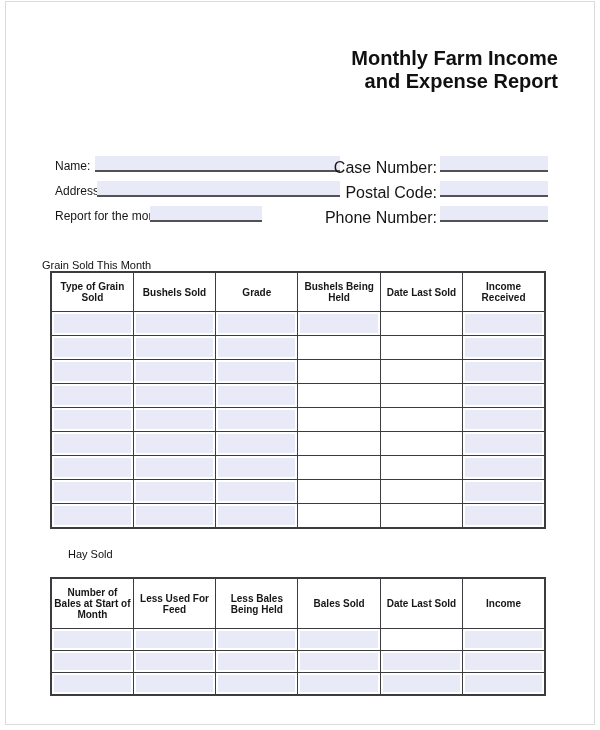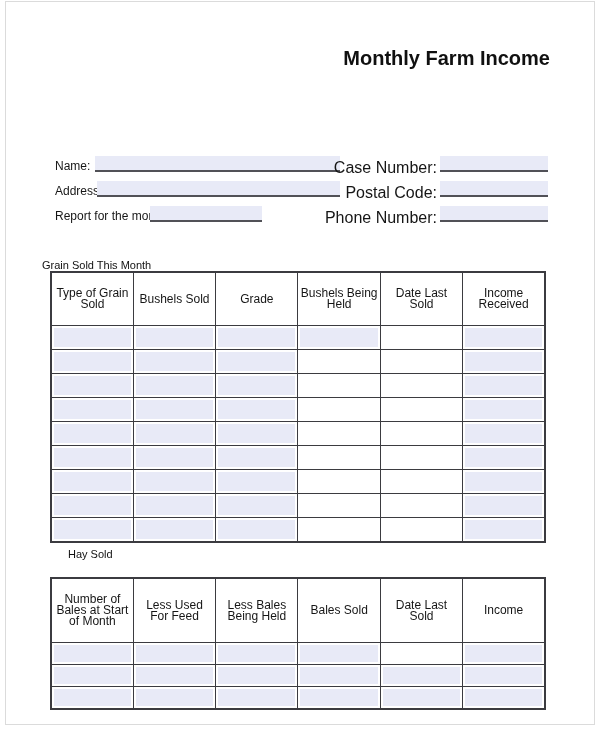--- a/index.html
+++ b/index.html
@@ -8,21 +8,21 @@
     --underline:#515157;
     --page-edge:#DBDBDB;
     --ink:#151515;
   }
   *{box-sizing:border-box;margin:0;padding:0;}
   html,body{background:#ffffff;}
   body{font-family:"Liberation Sans", sans-serif;color:var(--ink);}
   .page{position:relative;width:600px;height:730px;background:#fff;overflow:hidden;}
   .page-edge{position:absolute;left:5px;top:1px;right:5px;bottom:5px;border:1px solid var(--page-edge);pointer-events:none;}
 
-  .doc-title{position:absolute;top:47px;right:50px;text-align:right;
+  .doc-title{position:absolute;top:47px;right:42px;text-align:right;
     font-size:20px;font-weight:bold;line-height:23px;color:#101010;}
 
   .lbl{position:absolute;font-size:12px;white-space:nowrap;color:#161616;}
   .lbl-r{position:absolute;font-size:16px;white-space:nowrap;text-align:right;width:120px;color:#161616;}
   .field{position:absolute;height:16px;background:var(--field-fill);
     border-bottom:2px solid var(--underline);font-size:11px;line-height:14px;padding:0 2px;}
 
   
   .f-name-label{left:55px;top:159px;}
   .f-name{left:95px;top:156px;width:245px;}
@@ -37,42 +37,43 @@
   .f-postal{left:440px;top:181px;width:108px;}
   .f-phone-label{left:317px;top:209px;}
   .f-phone{left:440px;top:206px;width:108px;}
 
   .section-title{position:absolute;left:42px;font-size:11px;font-weight:normal;color:#111;margin-top:12px;}
   .grain-title{top:247px;}
   .hay-title{top:536px;padding-left:26px;}
 
   table.grid{position:absolute;left:50px;width:496px;border-collapse:collapse;
     border:2px solid var(--table-border);table-layout:fixed;}
-  table.grid th{border:1px solid var(--table-border);font-weight:normal;
-    font-size:12px;line-height:11px;text-align:center;vertical-align:middle;
-    padding:15px 2px;color:#161616;background:#fff;}
+  table.grid th{border:1px solid var(--table-border);font-weight:bold;
+    font-size:10px;line-height:11px;text-align:center;vertical-align:middle;
+    padding:8px 2px;color:#161616;background:#fff;}
   table.grid td{border:1px solid var(--table-border);position:relative;background:#fff;padding:0;}
   .cellfill{position:absolute;left:2px;right:2px;top:2px;bottom:2px;background:var(--field-fill);}
 
   .grain-table{top:271px;}
   .grain-table th{height:26px;}
   .grain-table td{height:24px;}
 
   .hay-table{top:557px;margin-top:20px;}
   .hay-table th{height:29px;}
   .hay-table td{height:22px;}
 </style>
 </head>
 <body>
 
 <div class="page">
   <div class="page-edge"></div>
 
   <div class="doc-title">
     <div>Monthly Farm Income</div>
+    <div>and Expense Report</div>
   </div>
 
   <div class="lbl f-name-label">Name:</div>
   <div class="field f-name"></div>
 
   <div class="lbl-r f-case-label">Case Number:</div>
   <div class="field f-case"></div>
 
   <div class="lbl f-address-label">Address:</div>
   <div class="field f-address"></div>

